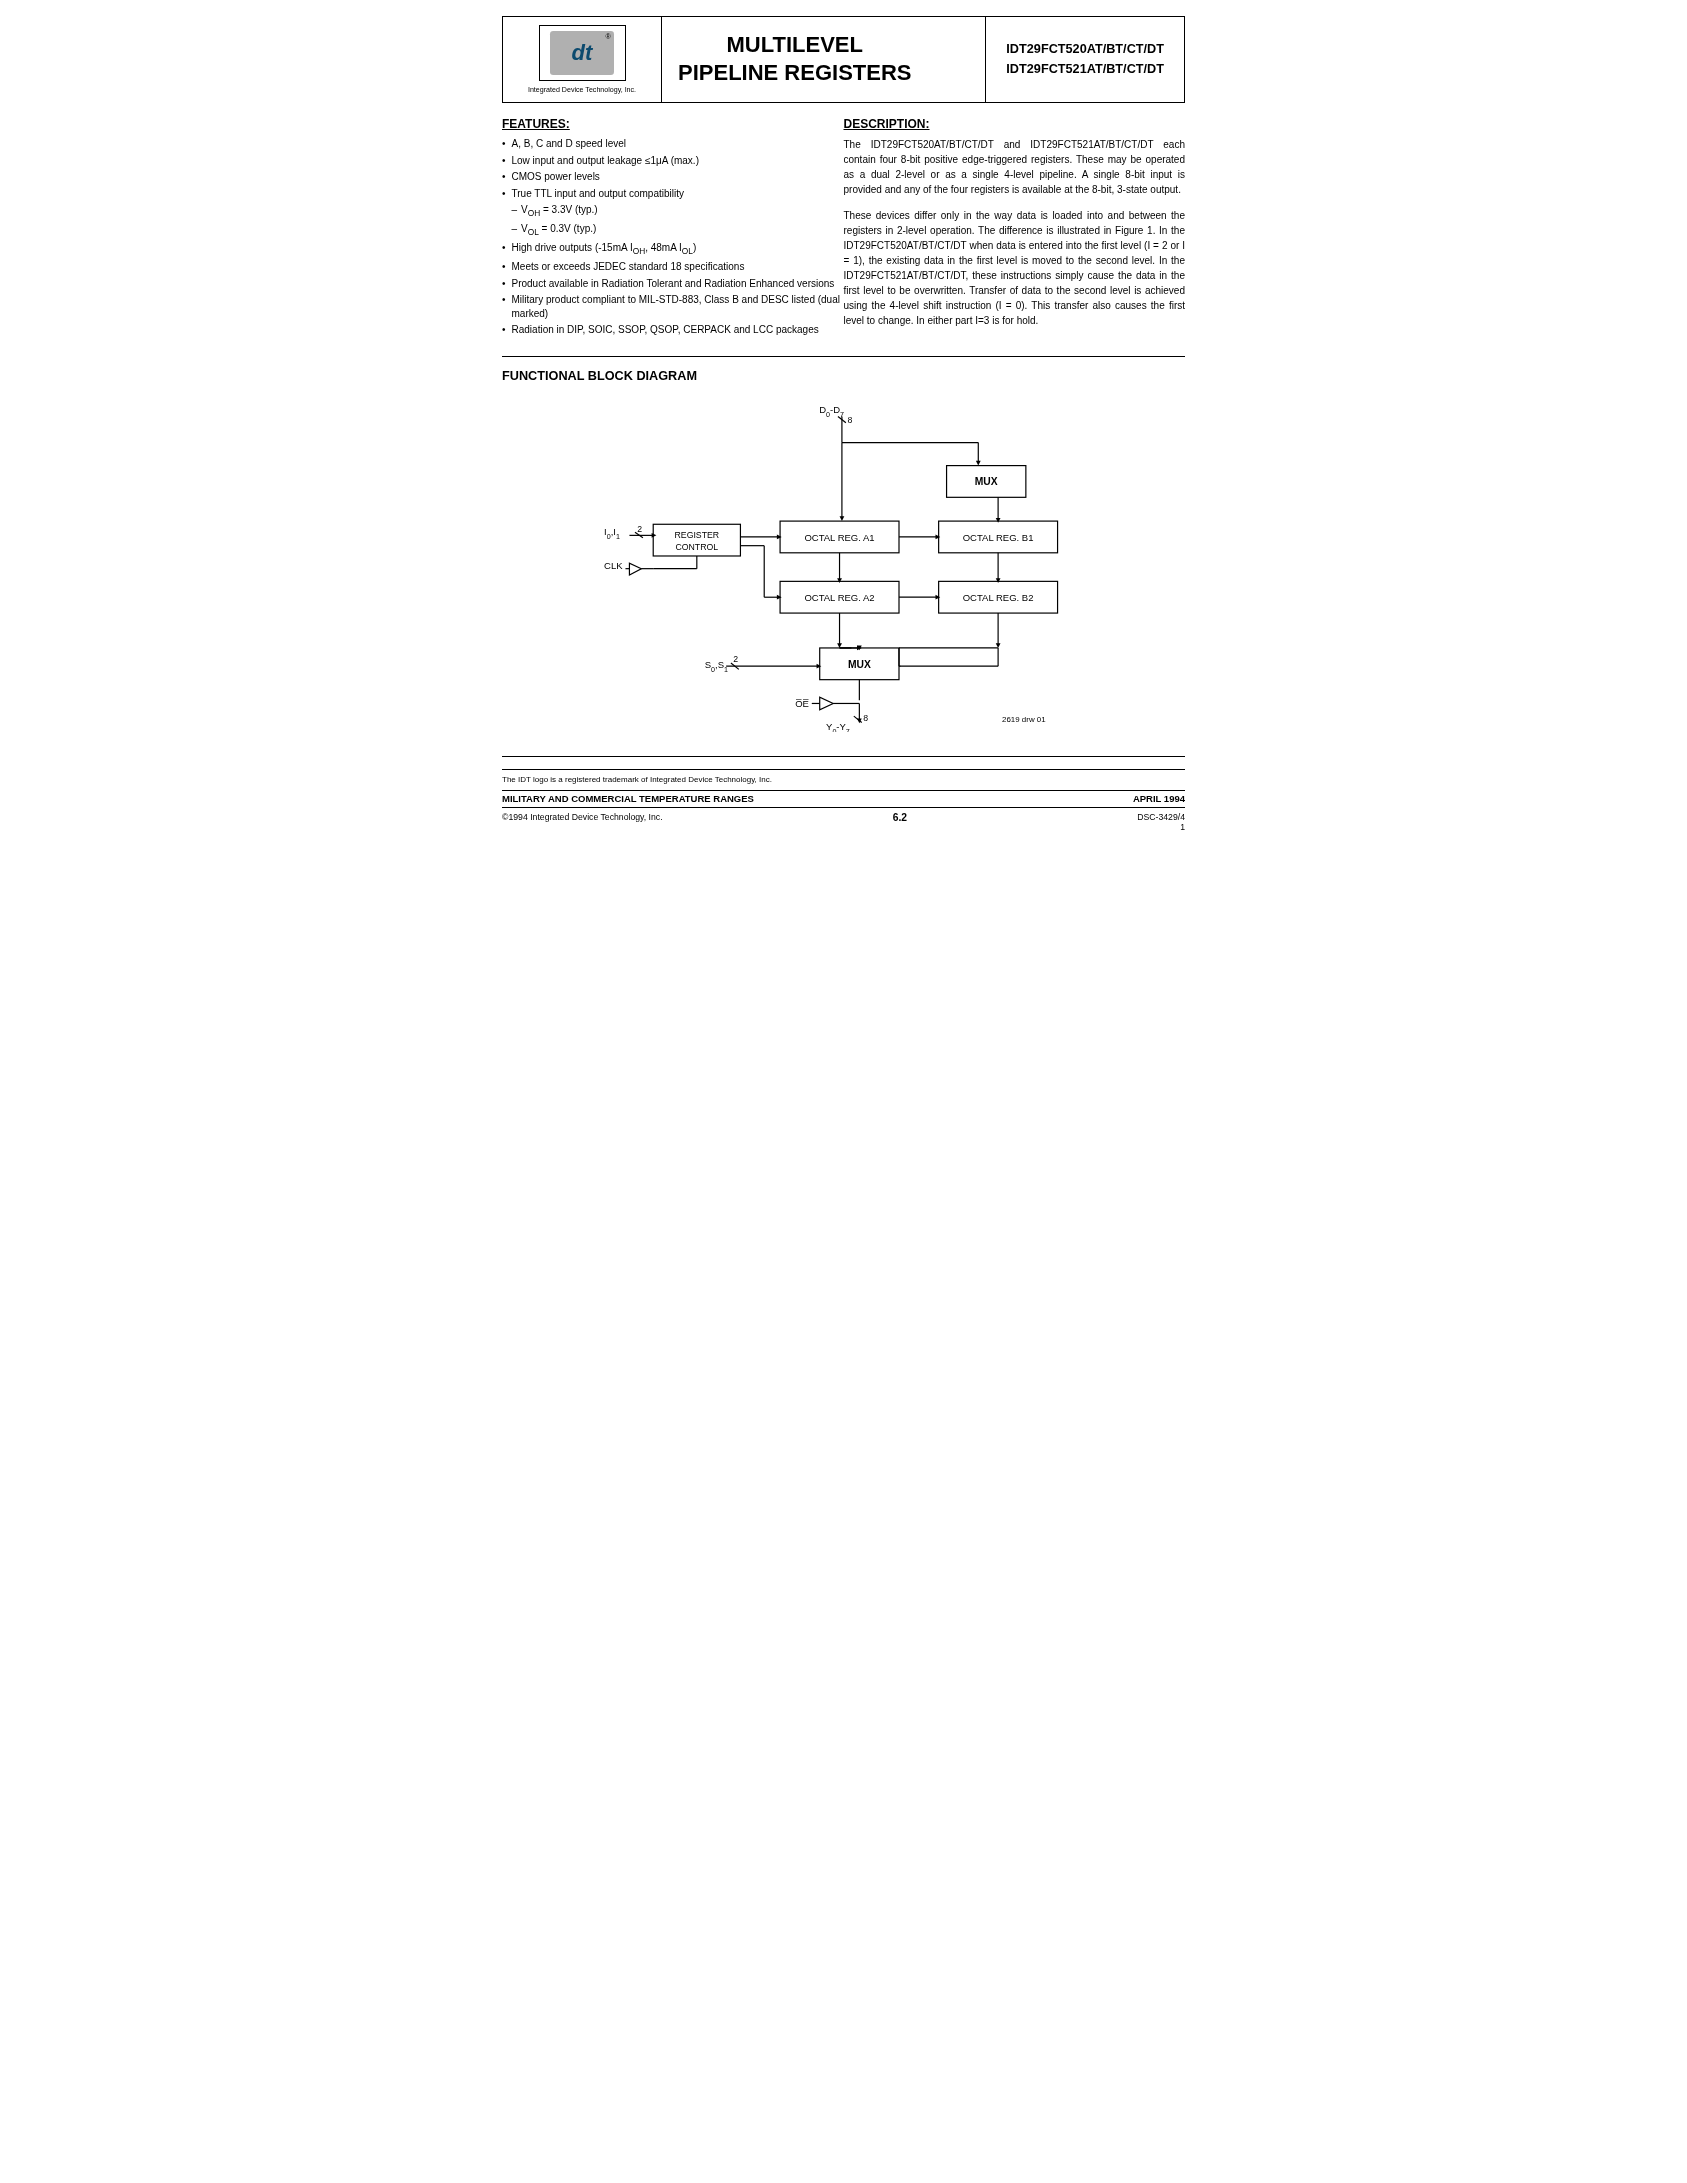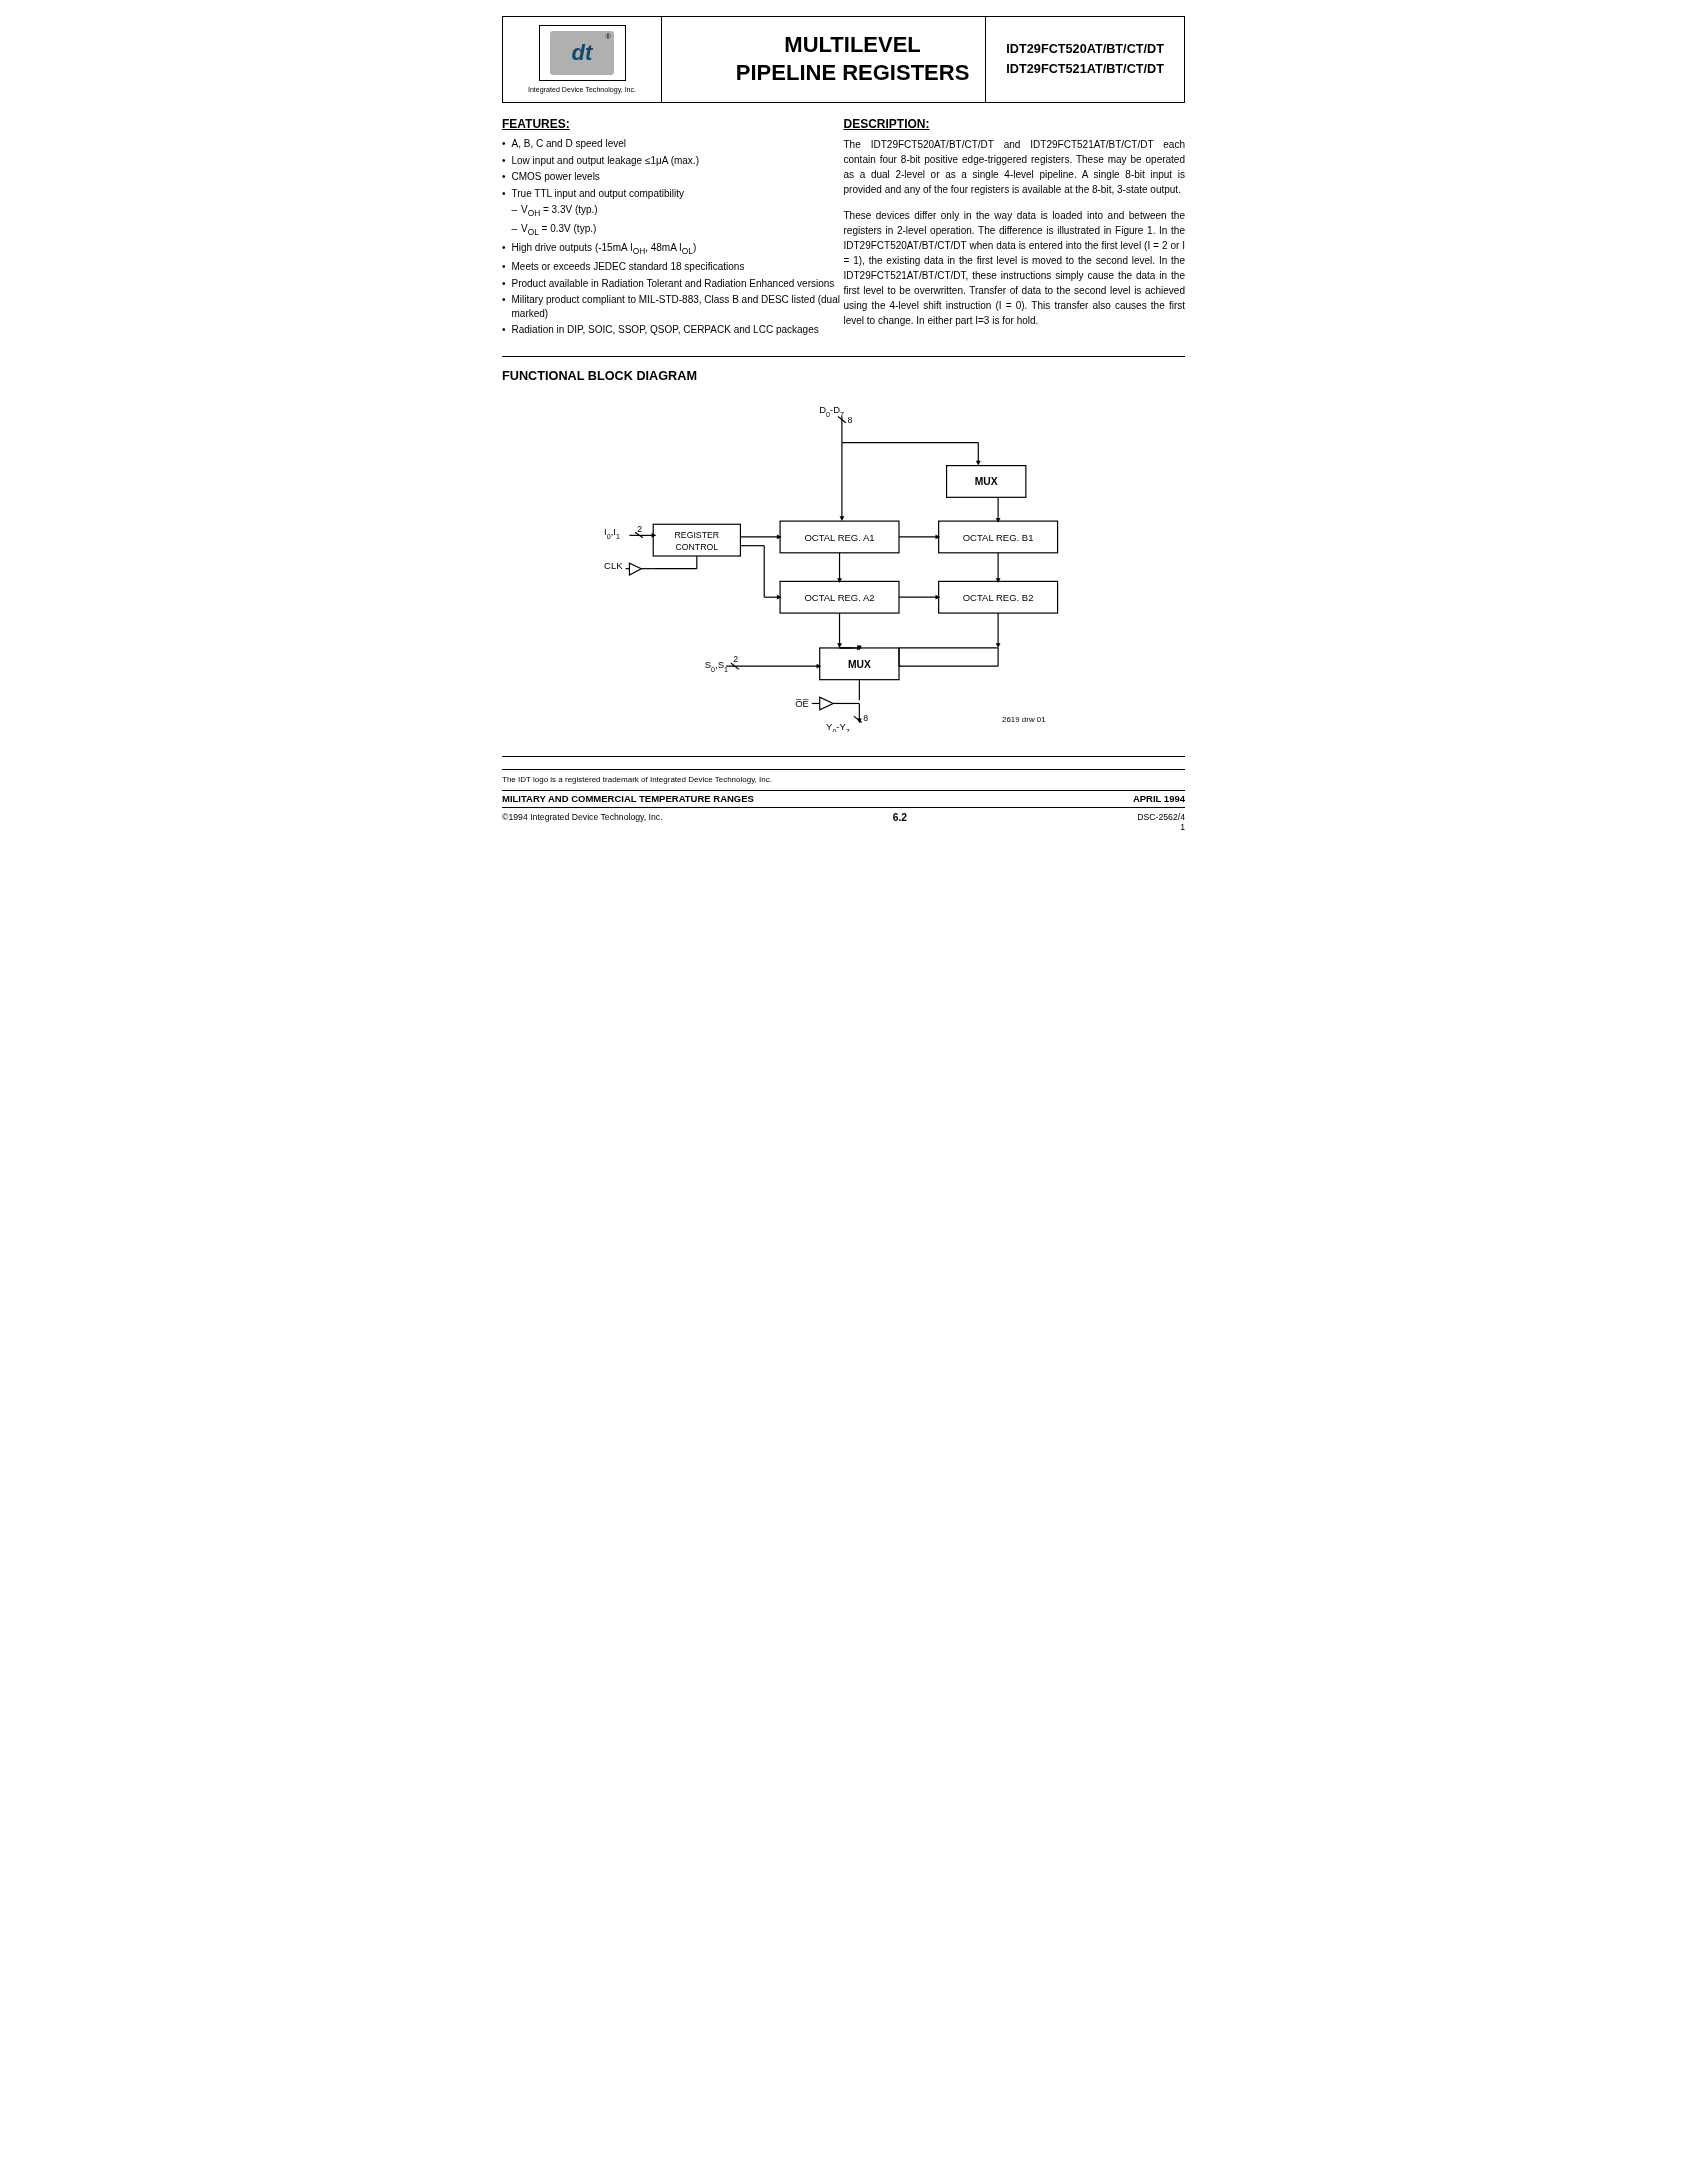--- a/index.html
+++ b/index.html
@@ -40,21 +40,21 @@
     }
     .logo-tagline {
       font-size: 7.1px;
       text-align: center;
       color: #000;
     }
     .header-title {
       flex: 1;
       display: flex;
       align-items: center;
-      justify-content: flex-end;
+      justify-content: flex-start;
       padding: 12px 16px;
     }
     .header-title-text {
       font-size: 22px;
       font-weight: bold;
       text-align: center;
       line-height: 1.3;
     }
     .header-part {
       display: flex;
@@ -379,17 +379,17 @@
 
 <div class="footer-top">The IDT logo is a registered trademark of Integrated Device Technology, Inc.</div>
 <div class="footer-bar">
   <div class="footer-bar-title">MILITARY AND COMMERCIAL TEMPERATURE RANGES</div>
   <div class="footer-bar-date">APRIL 1994</div>
 </div>
 <div class="footer-bottom">
   <div>©1994 Integrated Device Technology, Inc.</div>
   <div class="footer-center">6.2</div>
   <div class="footer-right">
-    <span>DSC-2562/4</span><br>
+    <span>DSC-3429/4</span><br>
     <span>1</span>
   </div>
 </div>
 
 
 </body></html>

